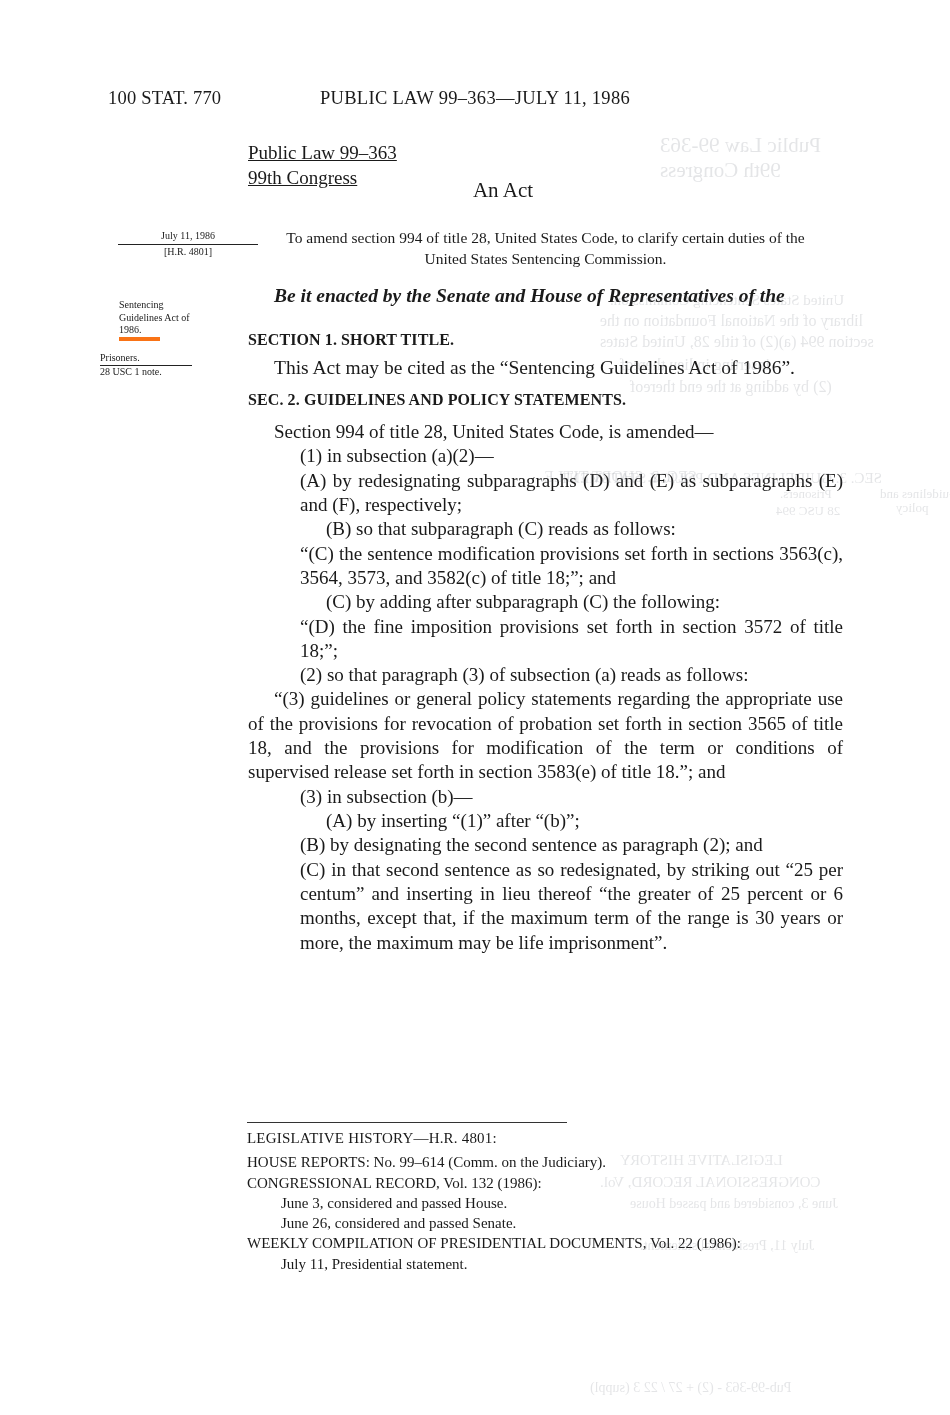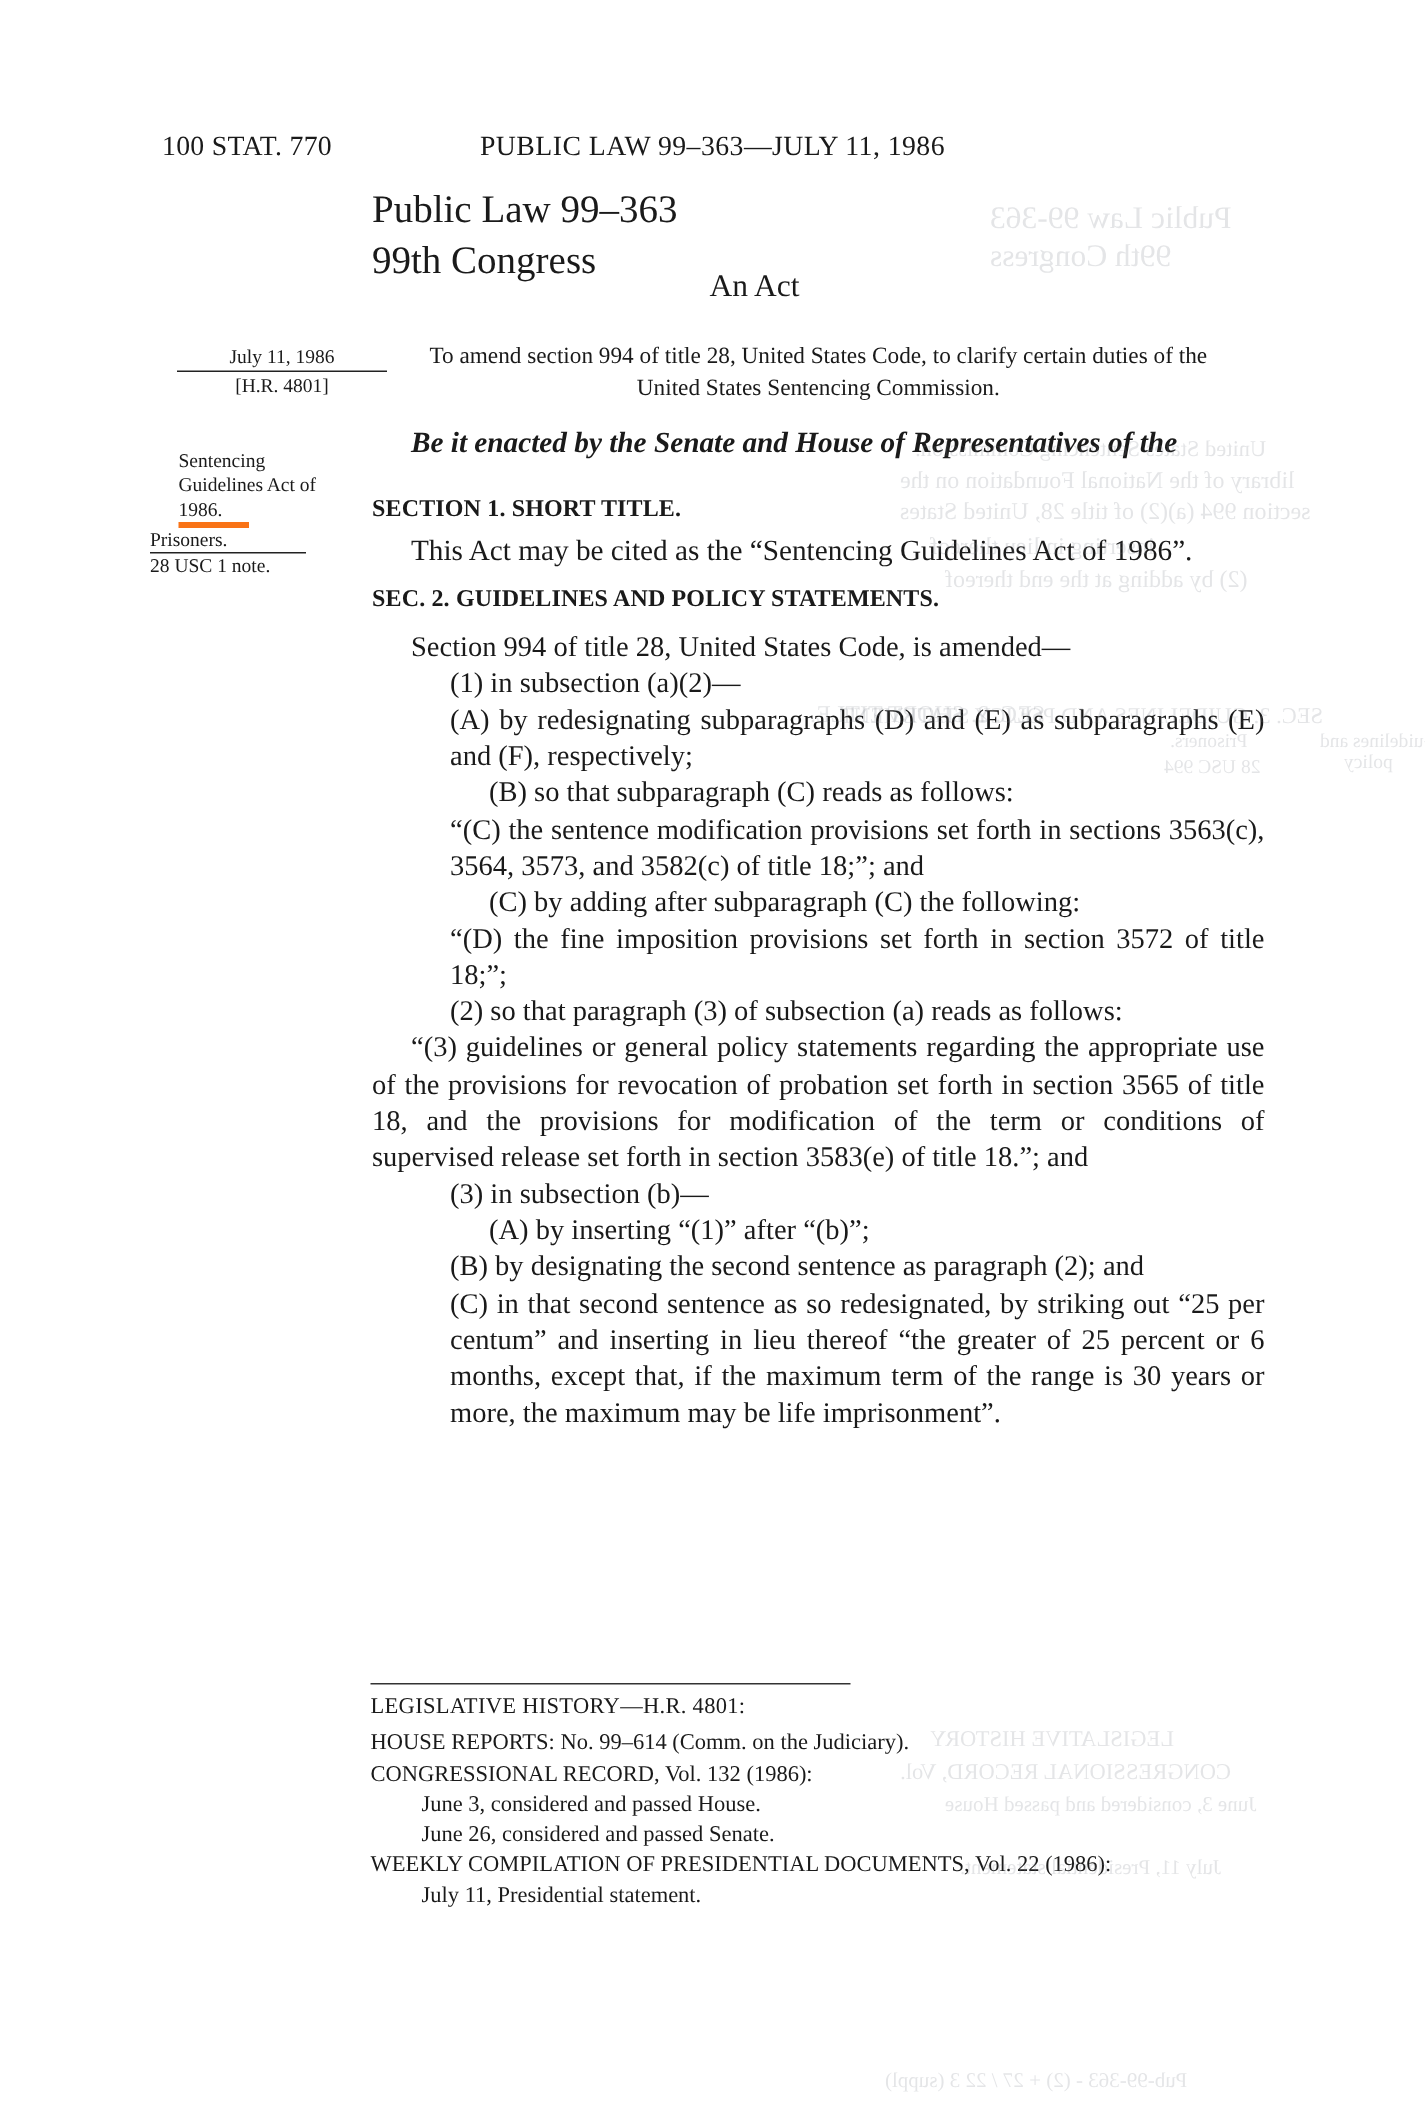--- a/index.html
+++ b/index.html
@@ -40,41 +40,42 @@
     position: absolute;
     left: 0;
     width: 950px;
     text-align: center;
     font-size: 18.5px;
     letter-spacing: 0.3px;
   }
   
   .law-title {
     position: absolute;
-    top: 123px;
+    top: 140px;
     left: 248px;
-    font-size: 26px;
+    font-size: 19px;
     line-height: 1.32;
+    text-decoration: underline;
   }
   .an-act {
     position: absolute;
     top: 178px;
     left: 0;
     width: 950px;
     text-align: center;
     font-size: 21px;
   }
   .an-act span { position: relative; left: 28px; }
 
   
   .sidenote {
     position: absolute;
     left: 100px;
     width: 150px;
-    font-size: 13px;
+    font-size: 10px;
     line-height: 1.25;
     font-family: "Liberation Serif", serif;
   }
   .sn-date {
     top: 230px;
     left: 118px;
     width: 140px;
     text-align: center;
   }
   .sn-date .line1 { border-bottom: 1px solid #222; padding-bottom: 1px; display: block; }

